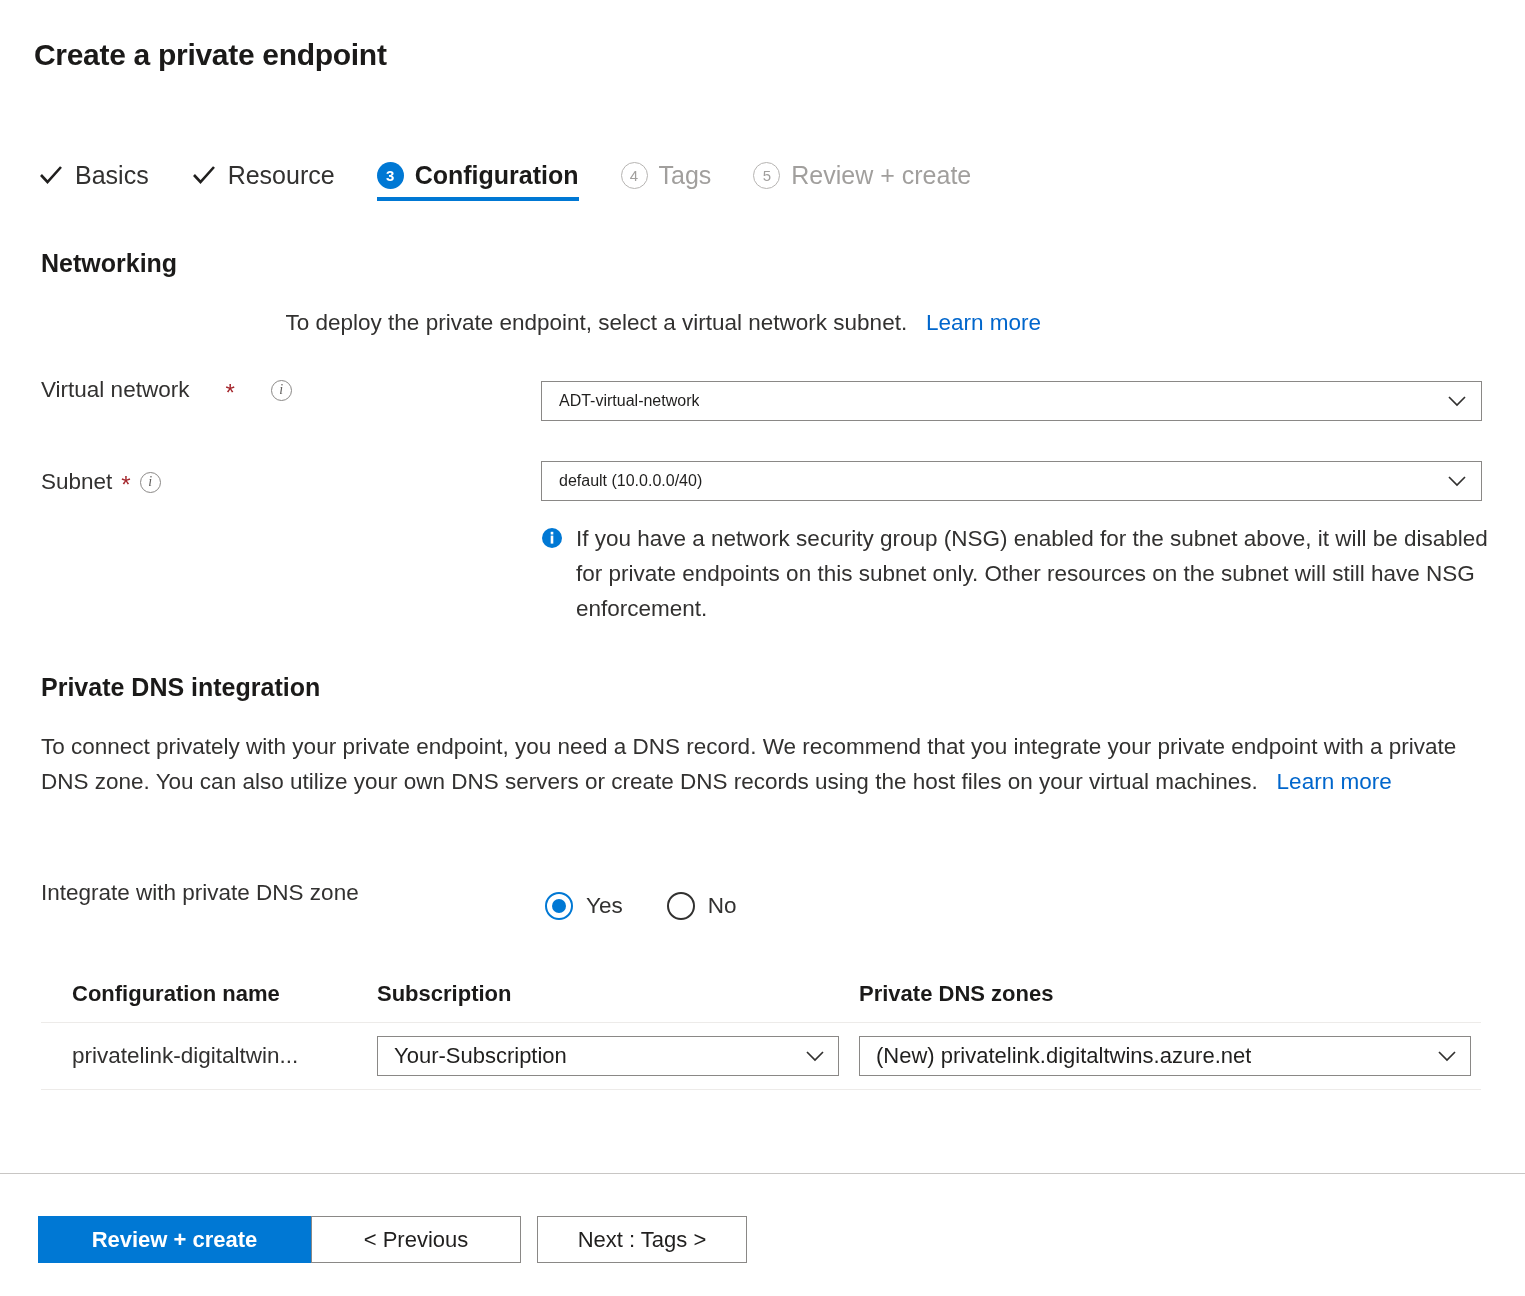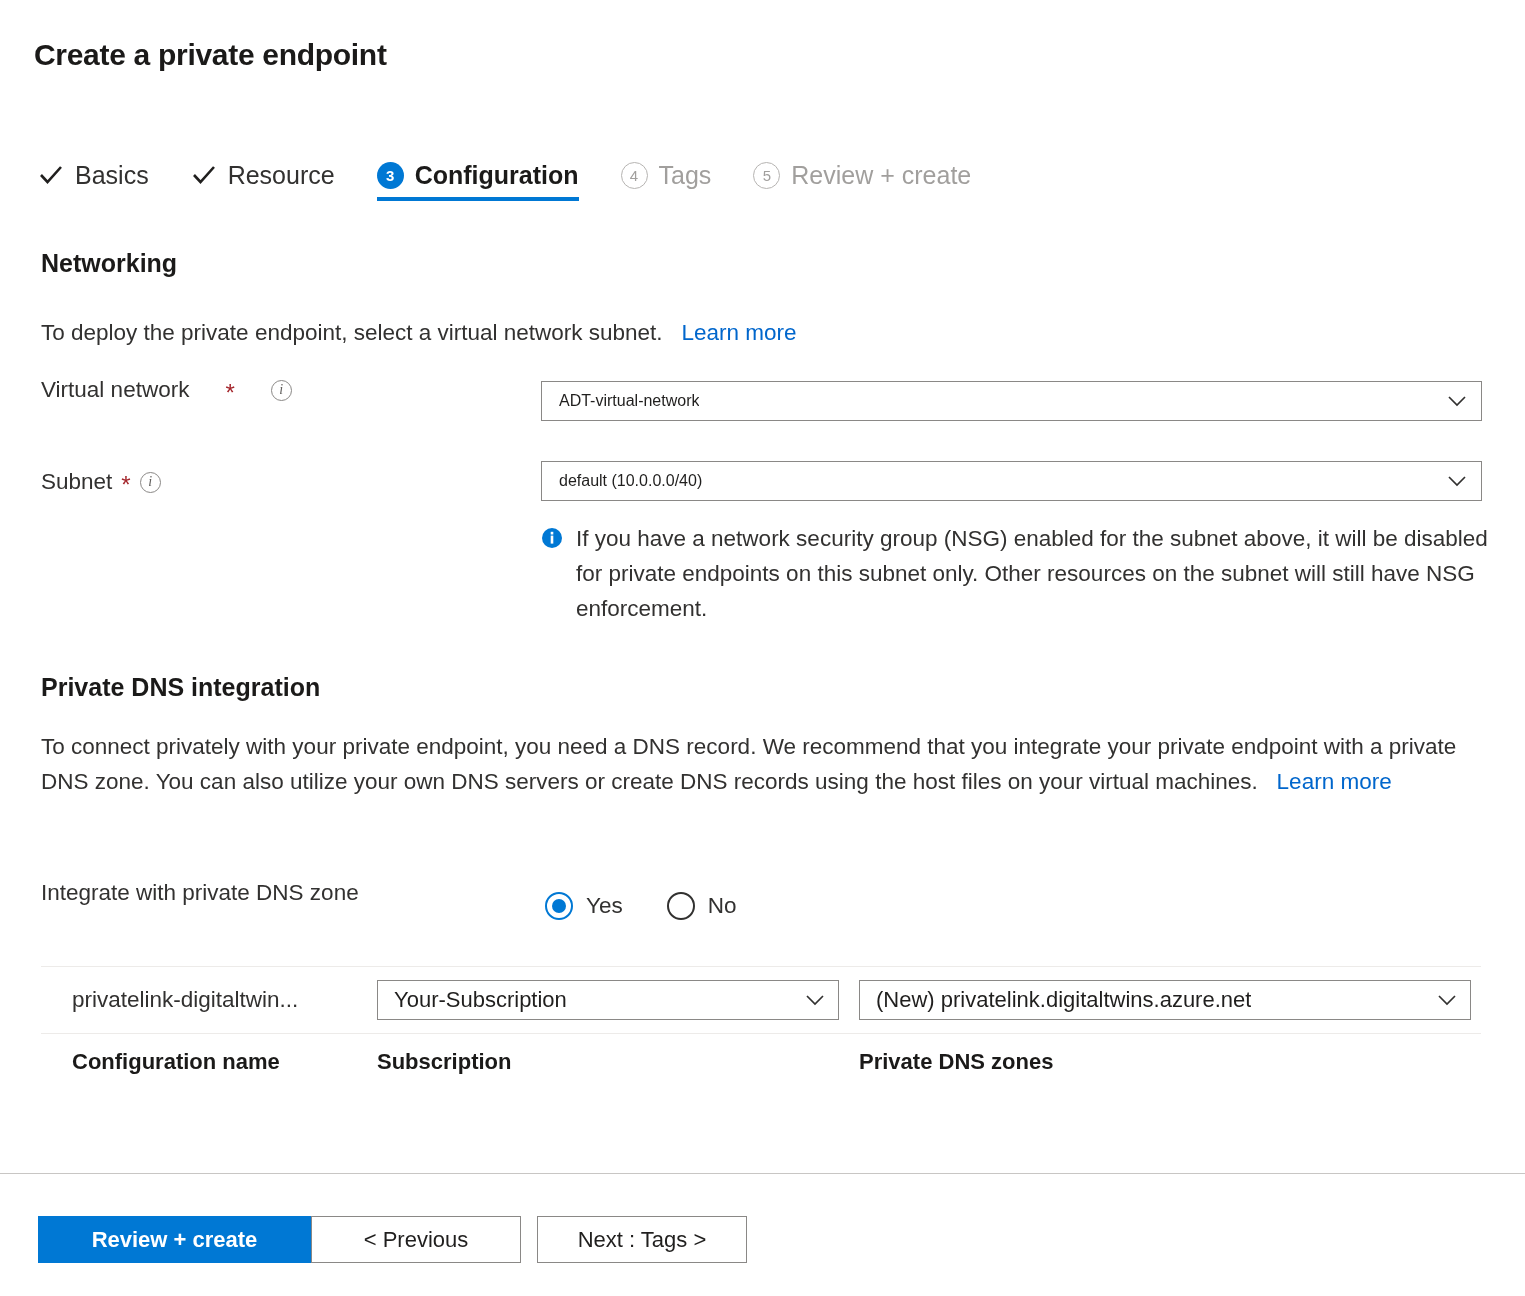--- a/index.html
+++ b/index.html
@@ -100,21 +100,21 @@
   #networking-head { left: 41px; top: 249px; }
   #dns-head { left: 41px; top: 673px; }
 
   
   .para {
     position: absolute;
     font-size: 22.5px;
     line-height: 35px;
     color: #323130;
   }
-  #networking-desc { left: 41px; top: 315px; width: 1000px; }
+  #networking-desc { left: 41px; top: 305px; width: 1000px; text-align: right; }
   #dns-desc { left: 41px; top: 729px; width: 1420px; }
 
   .link {
     color: #0066cc;
     text-decoration: none;
     cursor: pointer;
   }
 
   
   .field-label {
@@ -433,20 +433,26 @@
     <span class="radio-mark"></span>
     <span>Yes</span>
   </div>
   <div class="radio-opt">
     <span class="radio-mark"></span>
     <span>No</span>
   </div>
 </div>
 
 <div class="dns-table">
+
+  <div class="dns-row dns-head-row">
+    <div class="cell cell-name">Configuration name</div>
+    <div class="cell cell-sub">Subscription</div>
+    <div class="cell cell-zone">Private DNS zones</div>
+  </div>
 
   <div class="dns-row dns-body-row">
     <div class="cell cell-name">
       <span class="name-text">privatelink-digitaltwin...</span>
     </div>
     <div class="cell cell-sub">
       <div class="inline-dd" id="subscription-dd">
         <span class="dd-value">Your-Subscription</span>
         <svg class="chev" viewBox="0 0 20 12">
           <path d="M2 2 L10 10 L18 2" fill="none" stroke="#323130" stroke-width="1.7"></path>
@@ -456,26 +462,20 @@
     <div class="cell cell-zone">
       <div class="inline-dd" id="zone-dd">
         <span class="dd-value">(New) privatelink.digitaltwins.azure.net</span>
         <svg class="chev" viewBox="0 0 20 12">
           <path d="M2 2 L10 10 L18 2" fill="none" stroke="#323130" stroke-width="1.7"></path>
         </svg>
       </div>
     </div>
   </div>
 
-  <div class="dns-row dns-head-row">
-    <div class="cell cell-name">Configuration name</div>
-    <div class="cell cell-sub">Subscription</div>
-    <div class="cell cell-zone">Private DNS zones</div>
-  </div>
-
 </div>
 
 <div class="footer-rule"></div>
 
 <div class="footer-bar">
   <button class="btn btn-primary">Review + create</button>
   <button class="btn btn-secondary btn-gap-lg">&lt; Previous</button>
   <button class="btn btn-secondary btn-gap-sm">Next : Tags &gt;</button>
 </div>
 

